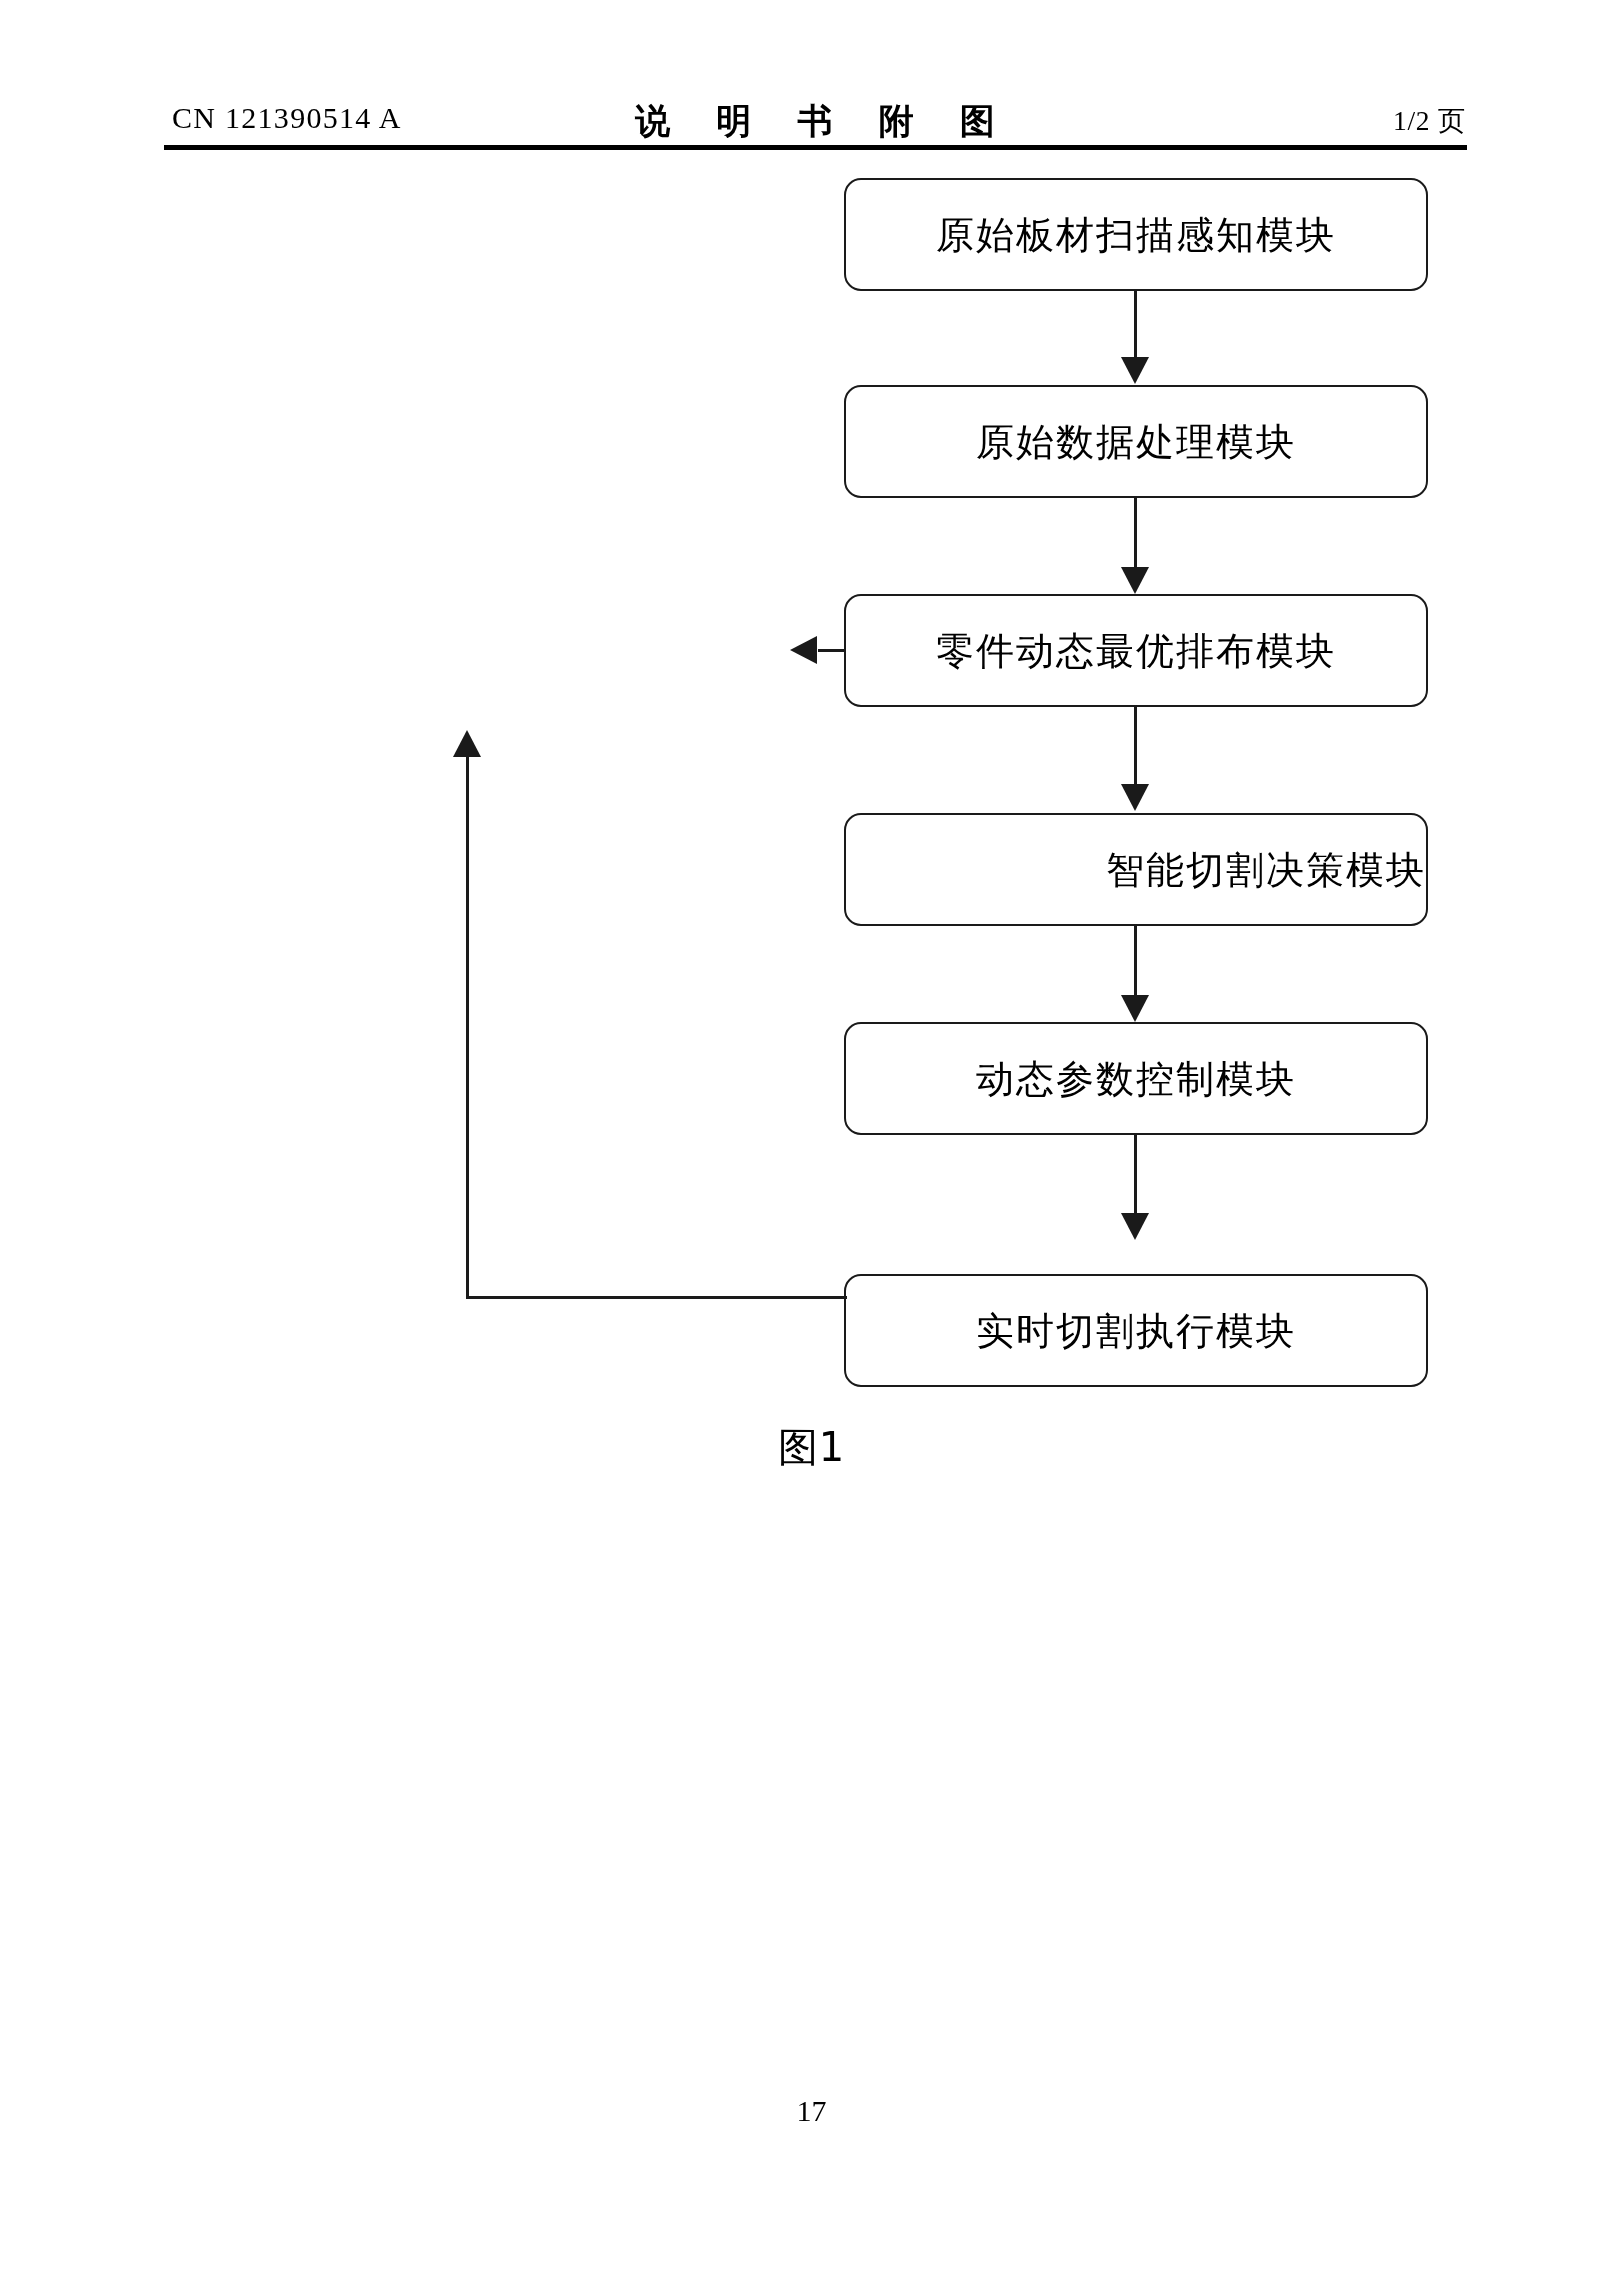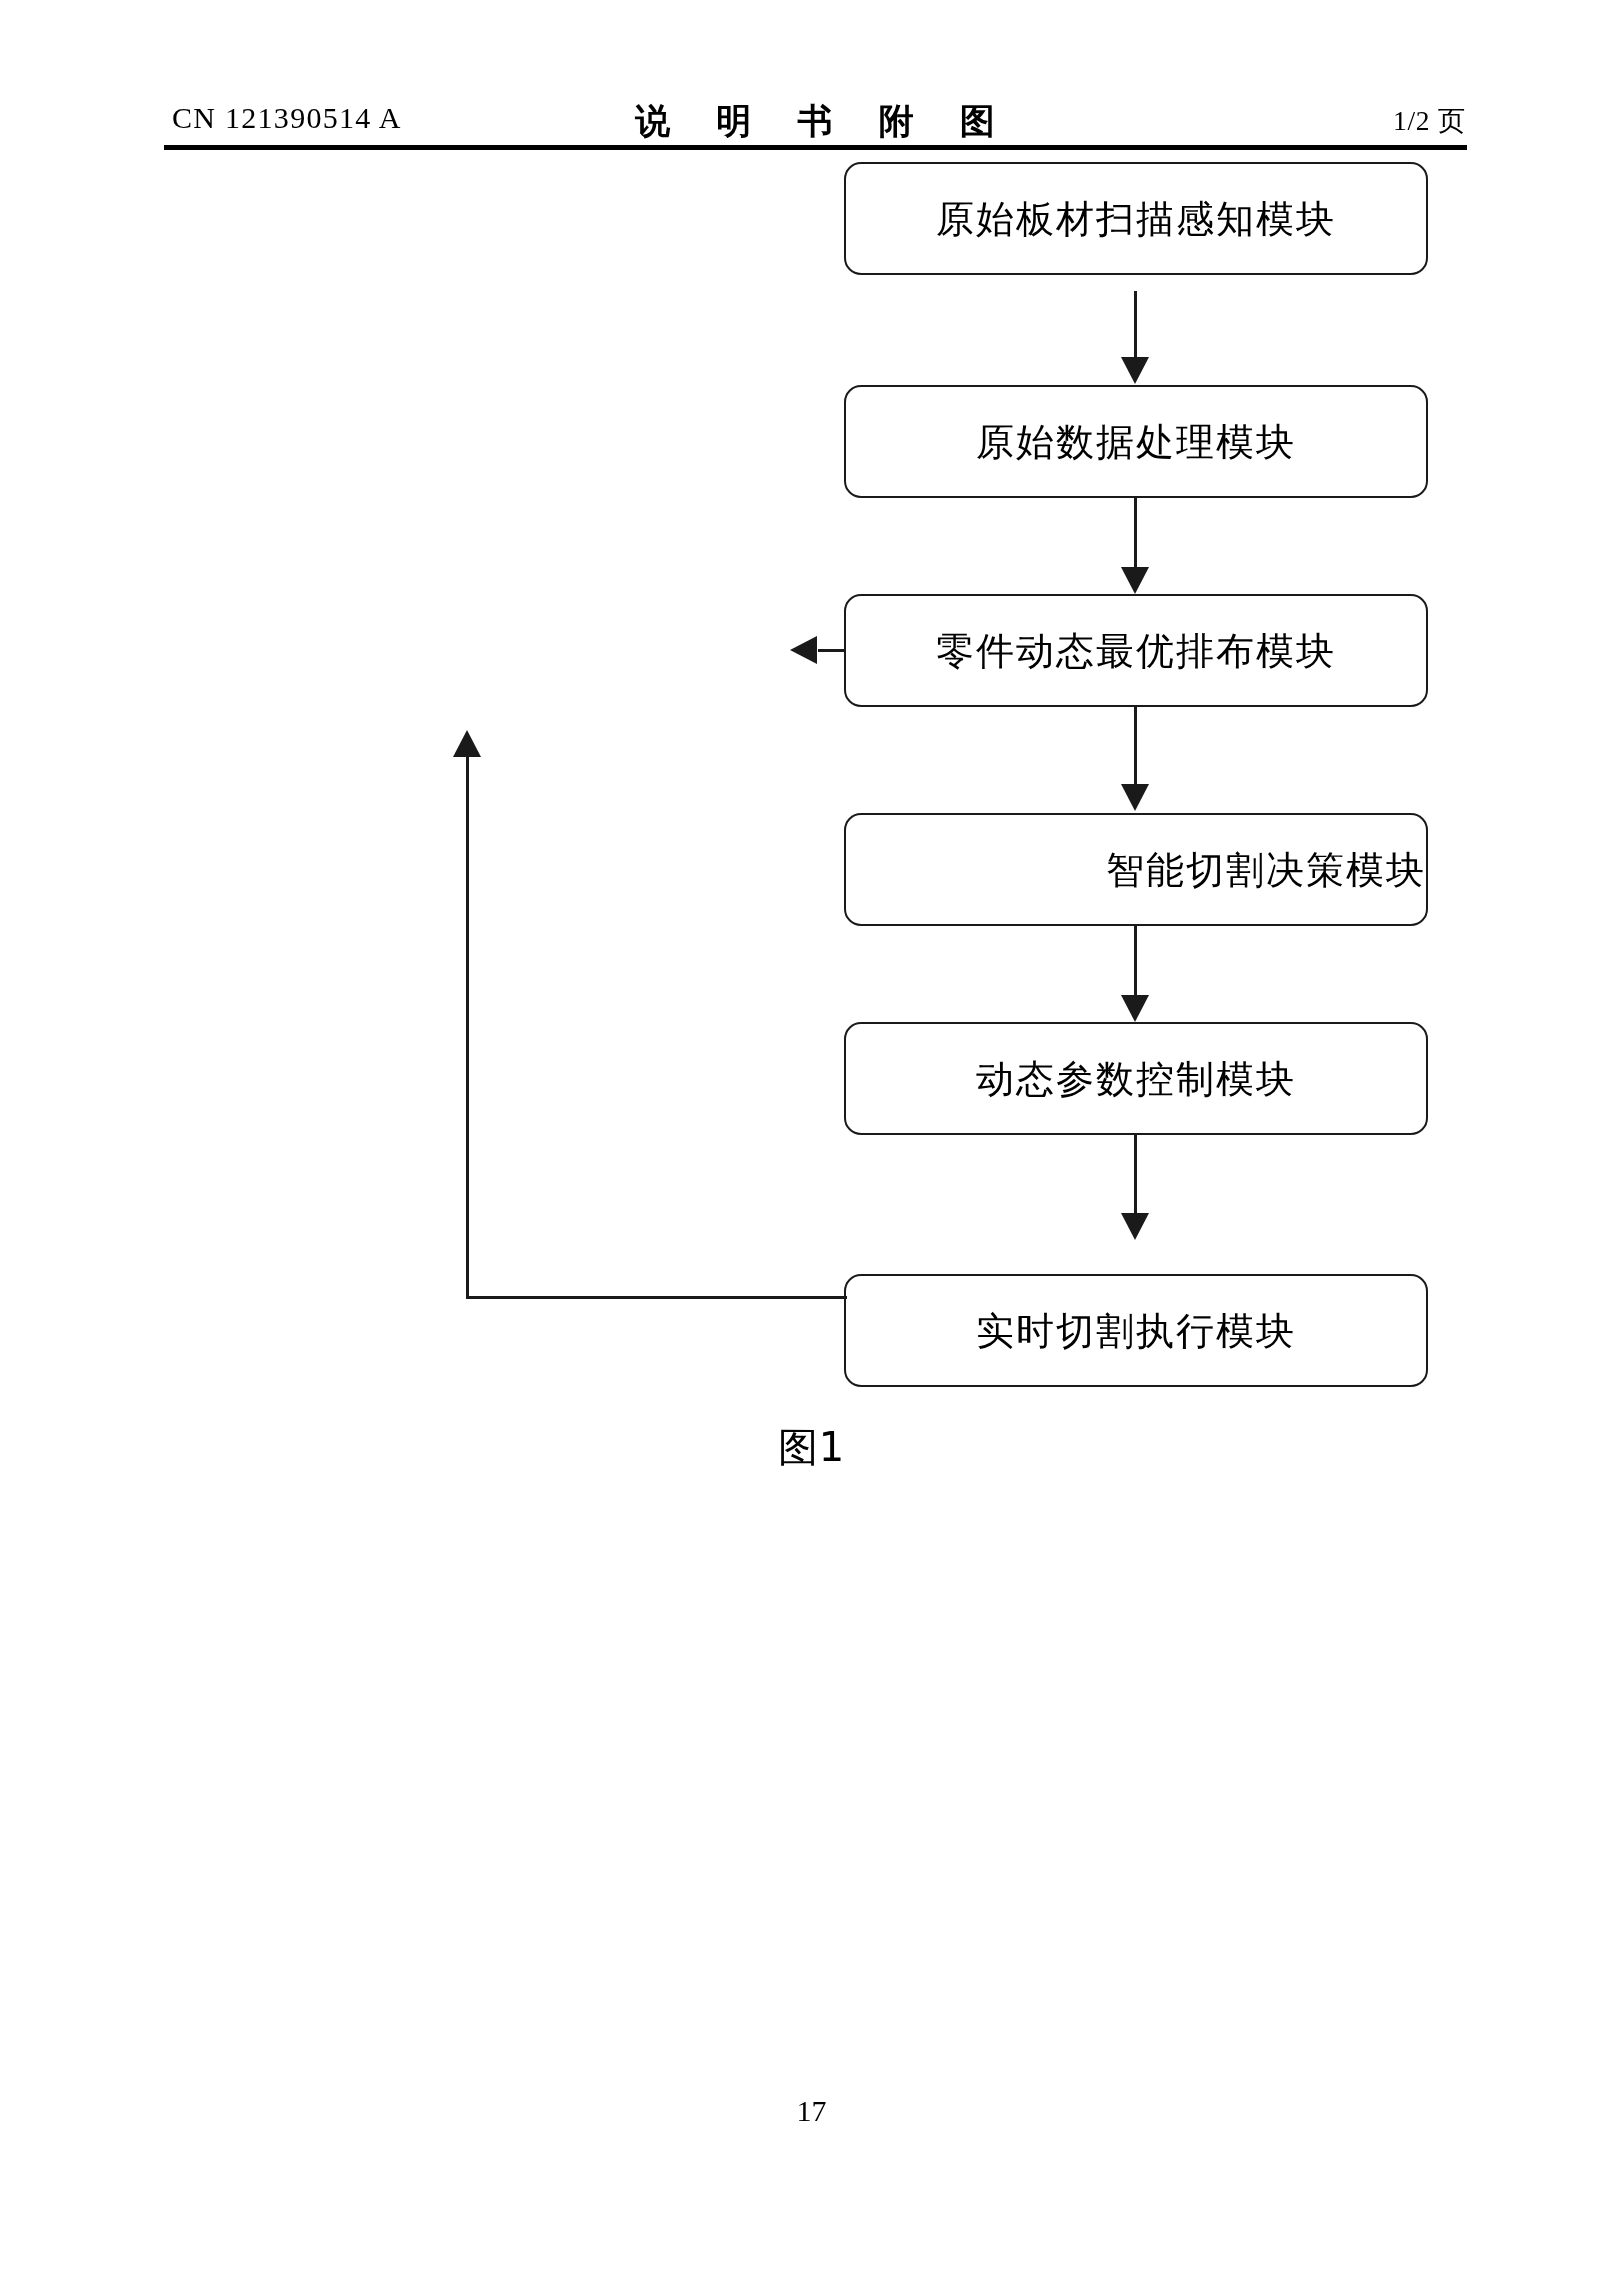--- a/index.html
+++ b/index.html
@@ -89,21 +89,21 @@
   .flow-label {
     font-family: "DejaVu Sans", "Liberation Sans", sans-serif;
     font-size: 38px;
     line-height: 1;
     letter-spacing: 2px;
     color: #000000;
     white-space: nowrap;
   }
 
   
-  #box-scan      { left: 844px; top: 162px;  width: 584px; height: 113px; }
+  #box-scan      { left: 844px; top: 178px;  width: 584px; height: 113px; }
   #box-process   { left: 844px; top: 385px;  width: 584px; height: 113px; }
   #box-nesting   { left: 844px; top: 594px;  width: 584px; height: 113px; }
   #box-decision  { left: 844px; top: 813px; width: 584px; height: 113px; justify-content: flex-end; }
   #box-param     { left: 844px; top: 1022px; width: 584px; height: 113px; }
   #box-execute   { left: 844px; top: 1242px; width: 584px; height: 113px; margin-top: 32px; }
   #box-optimize  { left: 175px;  top: 597px;  width: 615px; height: 133px; }
 
   
   .conn {
     position: absolute;

